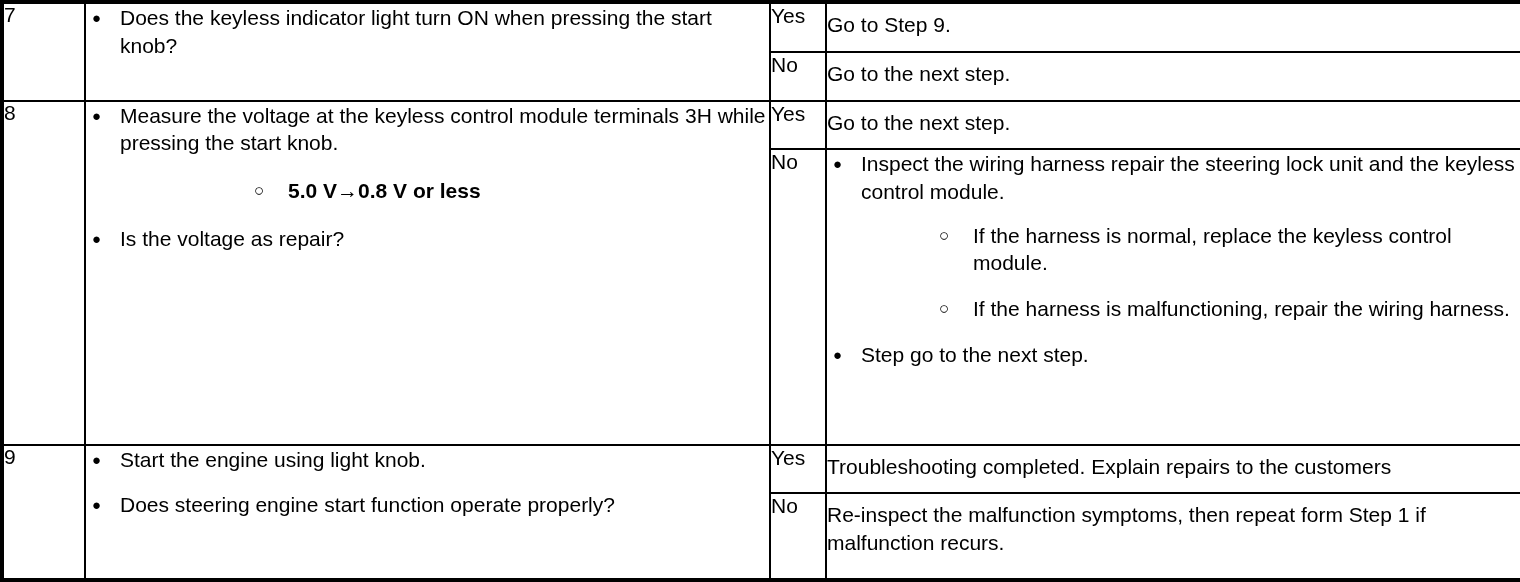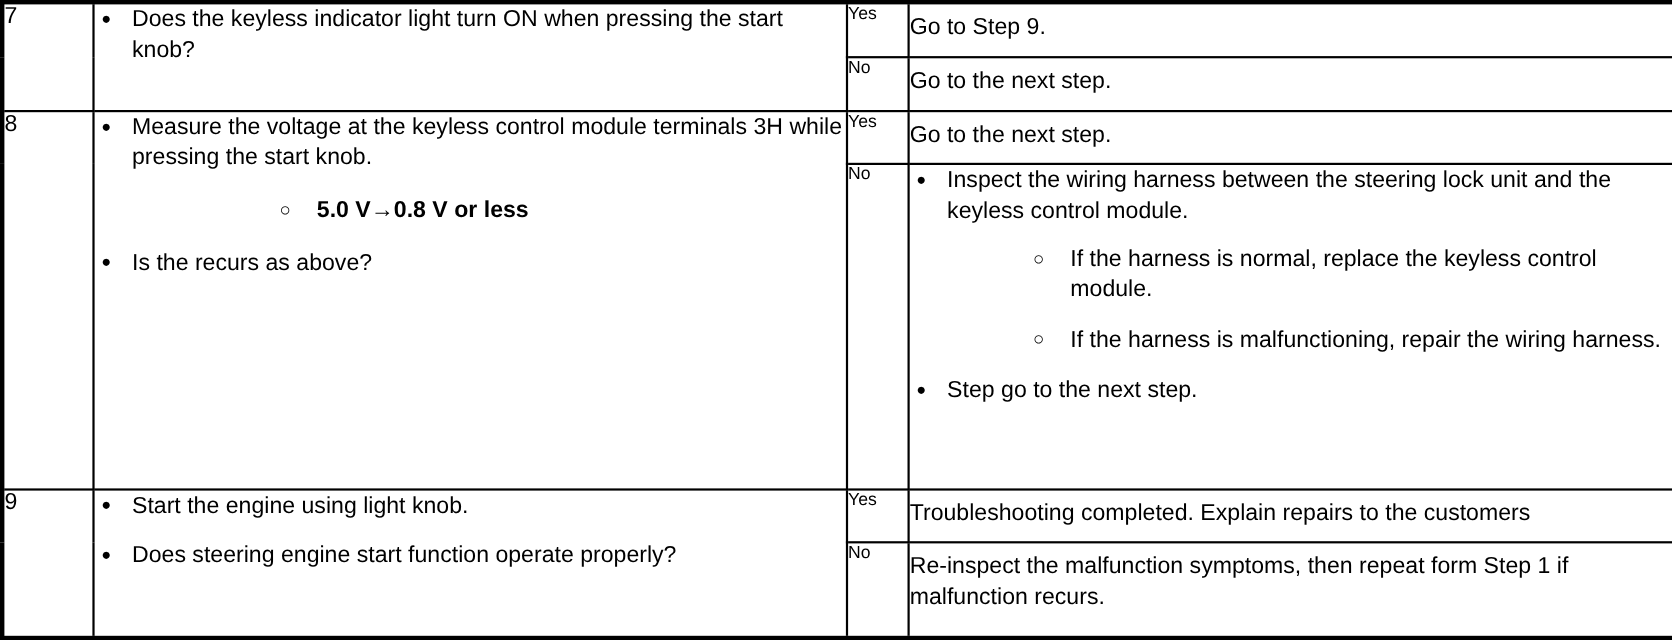--- a/index.html
+++ b/index.html
@@ -51,21 +51,21 @@
     white-space: nowrap;
   }
 
   
   .action-cell {
     padding: 8px 10px 8px 0;
   }
 
   
   .yn {
-    font-size: 16px;
+    font-size: 21px;
     line-height: 1.15;
     padding: 7px 0 0 5px;
     white-space: nowrap;
   }
 
   
   .result-cell {
     font-size: 21px;
     line-height: 1.3;
     padding: 7px 8px 7px 9px;
@@ -184,34 +184,34 @@
               <span>Measure the voltage at the keyless control module terminals 3H while pressing the start knob.</span>
             </li>
           </ul>
           <div class="subline">
             <span class="mk hollow">○</span>
             <span>5.0 V→0.8 V or less</span>
           </div>
           <ul class="blist">
             <li>
               <span class="mk">●</span>
-              <span>Is the recurs as above?</span>
+              <span>Is the voltage as repair?</span>
             </li>
           </ul>
         </td>
         <td class="yn">Yes</td>
         <td class="result-cell plain">Go to the next step.</td>
       </tr>
       <tr>
         <td class="yn">No</td>
         <td class="result-cell">
           <ul class="blist">
             <li>
               <span class="mk">●</span>
-              <span>Inspect the wiring harness between the steering lock unit and the keyless control module.</span>
+              <span>Inspect the wiring harness repair the steering lock unit and the keyless control module.</span>
               <ul class="nested">
                 <li>
                   <span class="mk">○</span>
                   <span>If the harness is normal, replace the keyless control module.</span>
                 </li>
                 <li>
                   <span class="mk">○</span>
                   <span>If the harness is malfunctioning, repair the wiring harness.</span>
                 </li>
               </ul>

